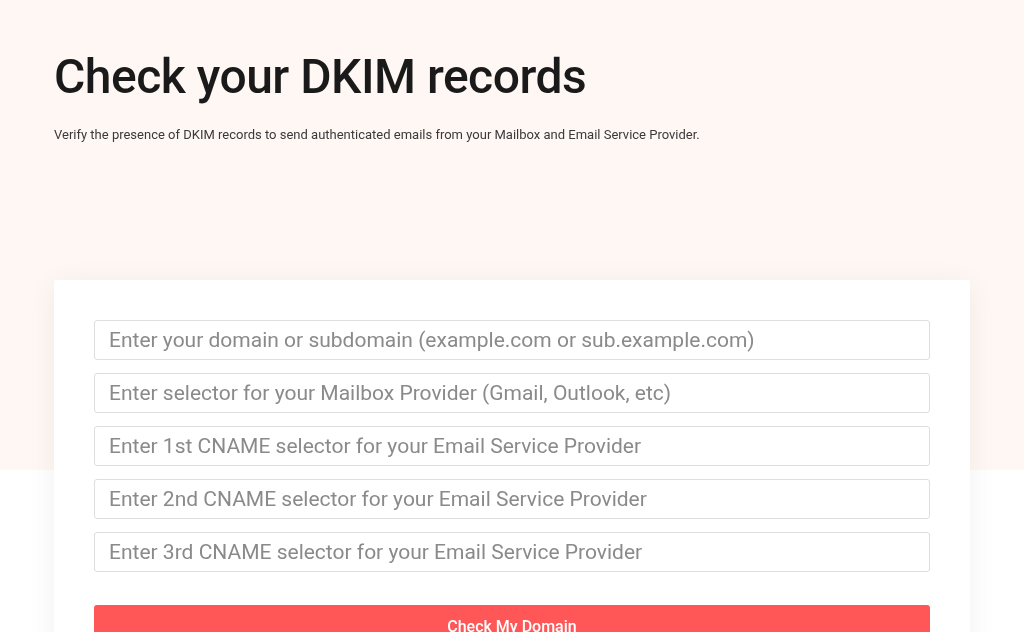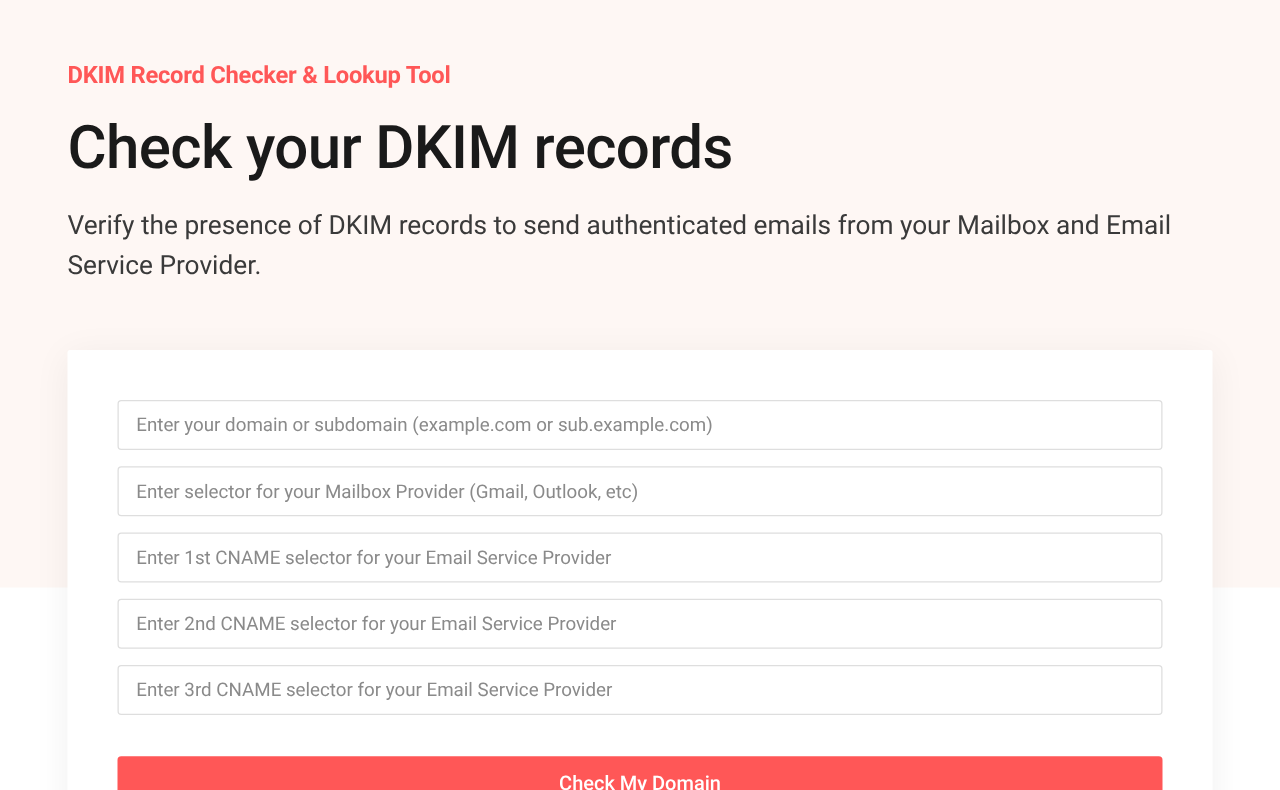--- a/index.html
+++ b/index.html
@@ -28,41 +28,41 @@
     }
     .page-title {
       color: #1a1a1a;
       font-size: 48px;
       font-weight: 500;
       margin-bottom: 20px;
       letter-spacing: -0.5px;
     }
     .description {
       color: #3a3a3a;
-      font-size: 21px;
+      font-size: 13px;
       font-weight: 400;
       line-height: 1.5;
     }
     .form-card {
       position: absolute;
       top: 280px;
       left: 54px;
       right: 54px;
       background: #ffffff;
       padding: 40px 40px 30px 40px;
       box-shadow: 0 4px 30px rgba(0,0,0,0.06);
       border-radius: 2px;
     }
     .input-field {
       width: 100%;
       height: 40px;
       border: 1px solid #dedede;
       border-radius: 3px;
       padding: 0 14px;
-      font-size: 15px;
+      font-size: 21px;
       color: #333;
       margin-bottom: 13px;
       font-family: inherit;
       outline: none;
     }
     .input-field::placeholder {
       color: #8a8a8a;
     }
     .submit-button {
       width: 100%;
@@ -75,21 +75,20 @@
       font-weight: 500;
       cursor: pointer;
       font-family: inherit;
       margin-top: 20px;
     }
   </style>
 </head>
 <body>
 
 <div class="top-section">
-  <div class="tool-label">DKIM Record Checker &amp; Lookup Tool</div>
   <h1 class="page-title">Check your DKIM records</h1>
   <p class="description">Verify the presence of DKIM records to send authenticated emails from your Mailbox and Email Service Provider.</p>
 </div>
 
 <div class="form-card">
   <input type="text" class="input-field" placeholder="Enter your domain or subdomain (example.com or sub.example.com)" style="">
   <input type="text" class="input-field" placeholder="Enter selector for your Mailbox Provider (Gmail, Outlook, etc)" style="">
   <input type="text" class="input-field" placeholder="Enter 1st CNAME selector for your Email Service Provider" style="">
   <input type="text" class="input-field" placeholder="Enter 2nd CNAME selector for your Email Service Provider" style="">
   <input type="text" class="input-field" placeholder="Enter 3rd CNAME selector for your Email Service Provider" style="">

